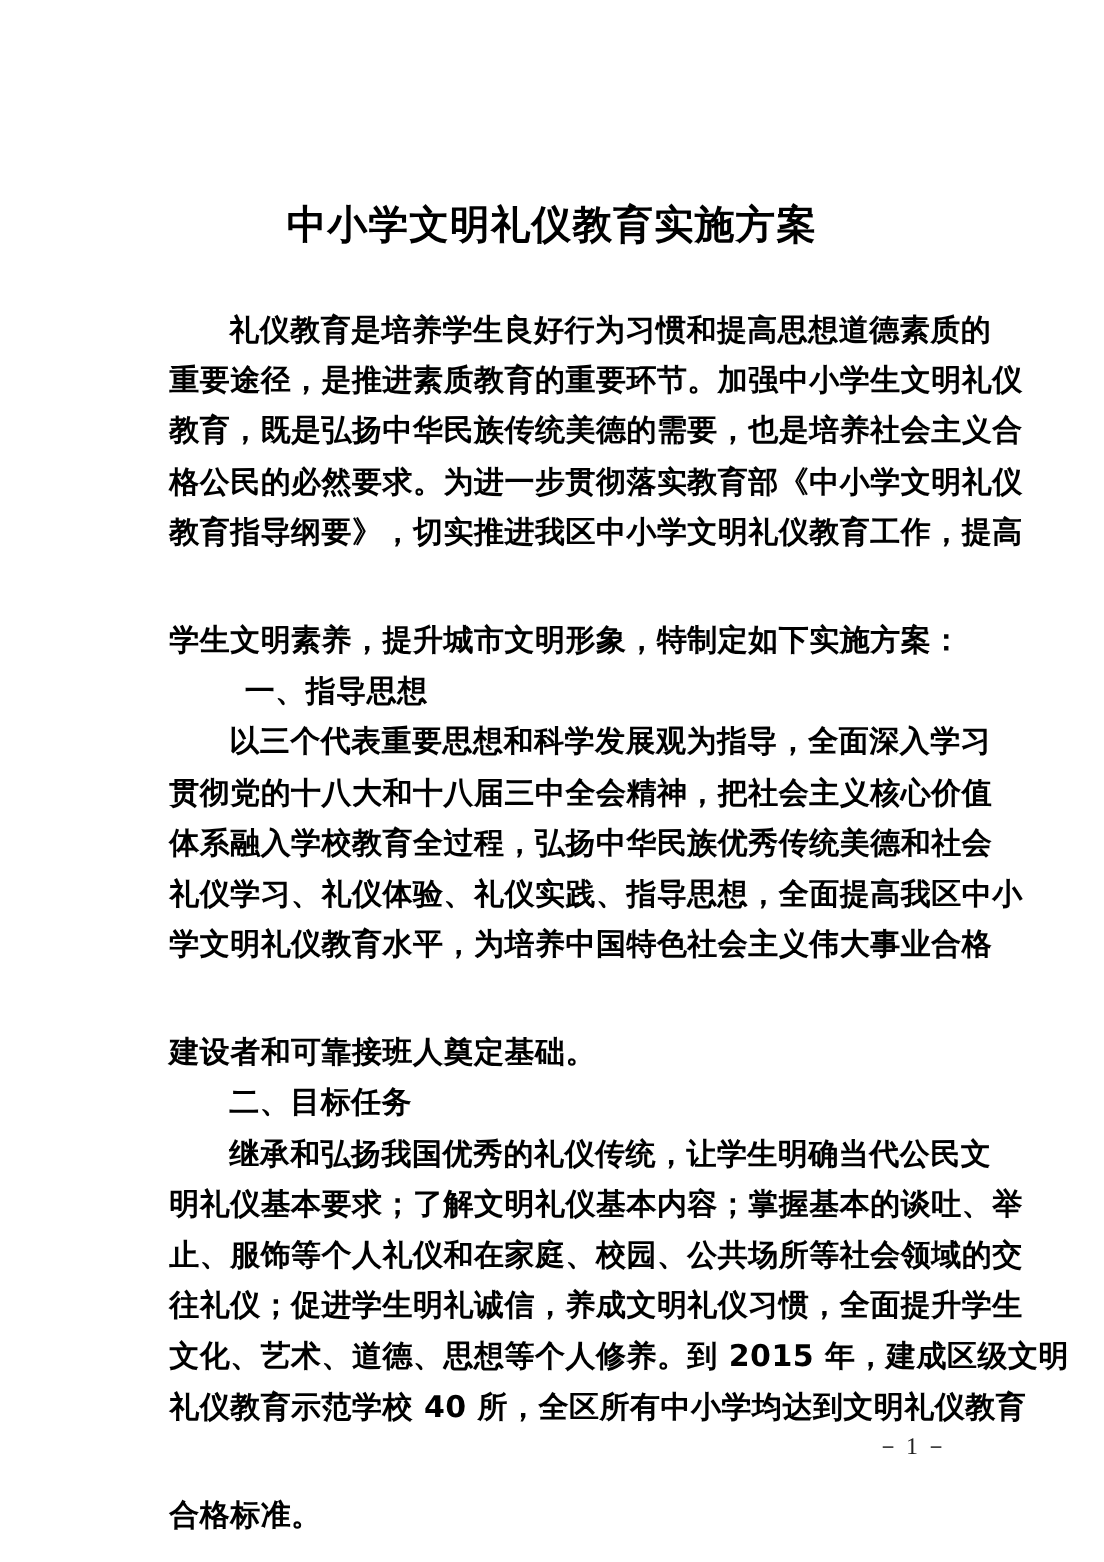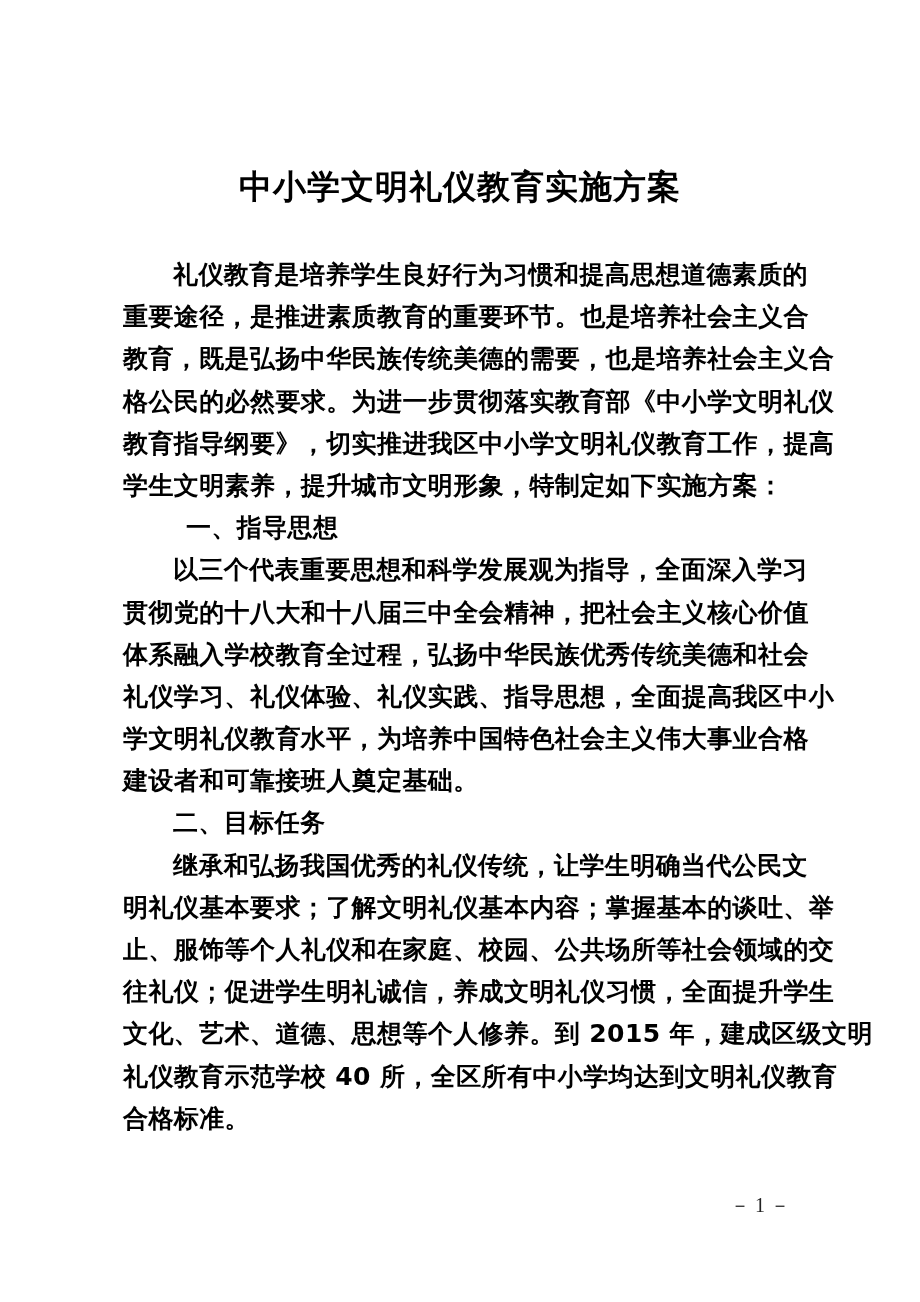--- a/index.html
+++ b/index.html
@@ -28,36 +28,37 @@
       left: 0;
       width: 920px;
       text-align: center;
       font-size: 33px;
       font-weight: bold;
       letter-spacing: 1px;
       line-height: 48px;
     }
     .body-text {
       position: absolute;
-      left: 123px;
+      left: 141px;
       top: 254px;
       width: 680px;
     }
     .line {
       height: 42.2px;
       line-height: 42.2px;
       font-size: 25px;
       font-weight: bold;
       white-space: nowrap;
       letter-spacing: 0.4px;
       text-align: justify;
       text-align-last: justify;
     }
     .line.last {
       text-align-last: left;
+      margin-top: 48px;
     }
     .line.indent {
       padding-left: 50px;
     }
     .line.heading {
       padding-left: 63px;
       text-align-last: left;
     }
     .line.heading2 {
       padding-left: 50px;
@@ -78,21 +79,21 @@
 </head>
 <body>
 
 <div class="page">
 
   <div class="doc-title">中小学文明礼仪教育实施方案</div>
 
   <div class="body-text">
 
     <div class="line indent">礼仪教育是培养学生良好行为习惯和提高思想道德素质的</div>
-    <div class="line">重要途径，是推进素质教育的重要环节。也是培养社会主义合</div>
+    <div class="line">重要途径，是推进素质教育的重要环节。加强中小学生文明礼仪</div>
     <div class="line">教育，既是弘扬中华民族传统美德的需要，也是培养社会主义合</div>
     <div class="line">格公民的必然要求。为进一步贯彻落实教育部《中小学文明礼仪</div>
     <div class="line">教育指导纲要》，切实推进我区中小学文明礼仪教育工作，提高</div>
     <div class="line last">学生文明素养，提升城市文明形象，特制定如下实施方案：</div>
 
     <div class="line heading">一、指导思想</div>
 
     <div class="line indent">以三个代表重要思想和科学发展观为指导，全面深入学习</div>
     <div class="line">贯彻党的十八大和十八届三中全会精神，把社会主义核心价值</div>
     <div class="line">体系融入学校教育全过程，弘扬中华民族优秀传统美德和社会</div>

